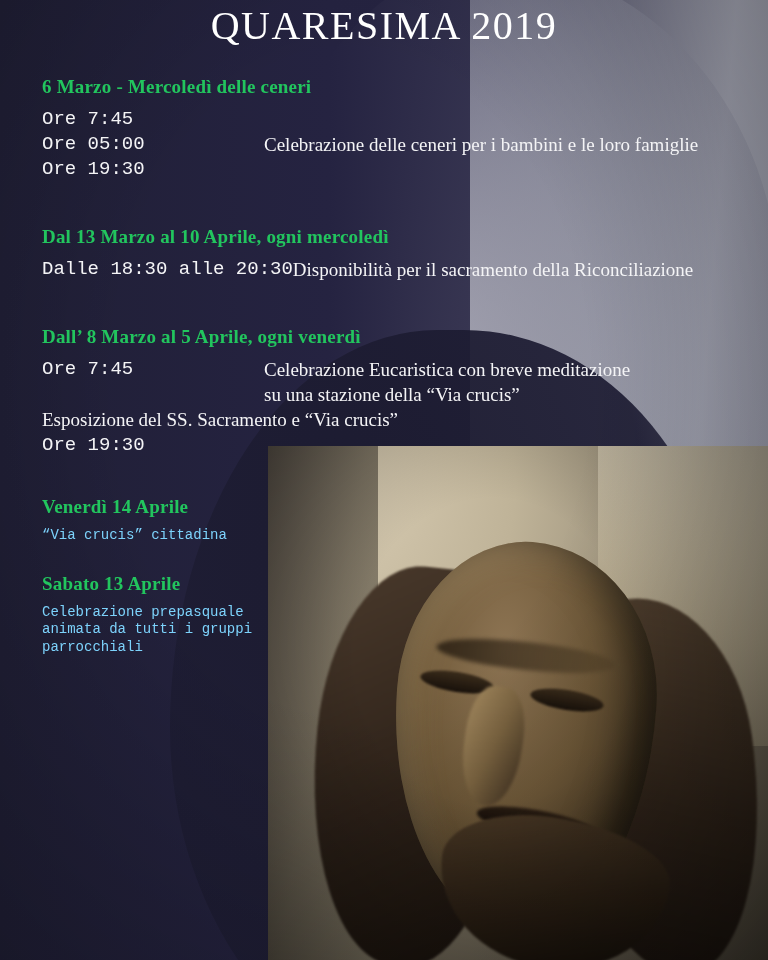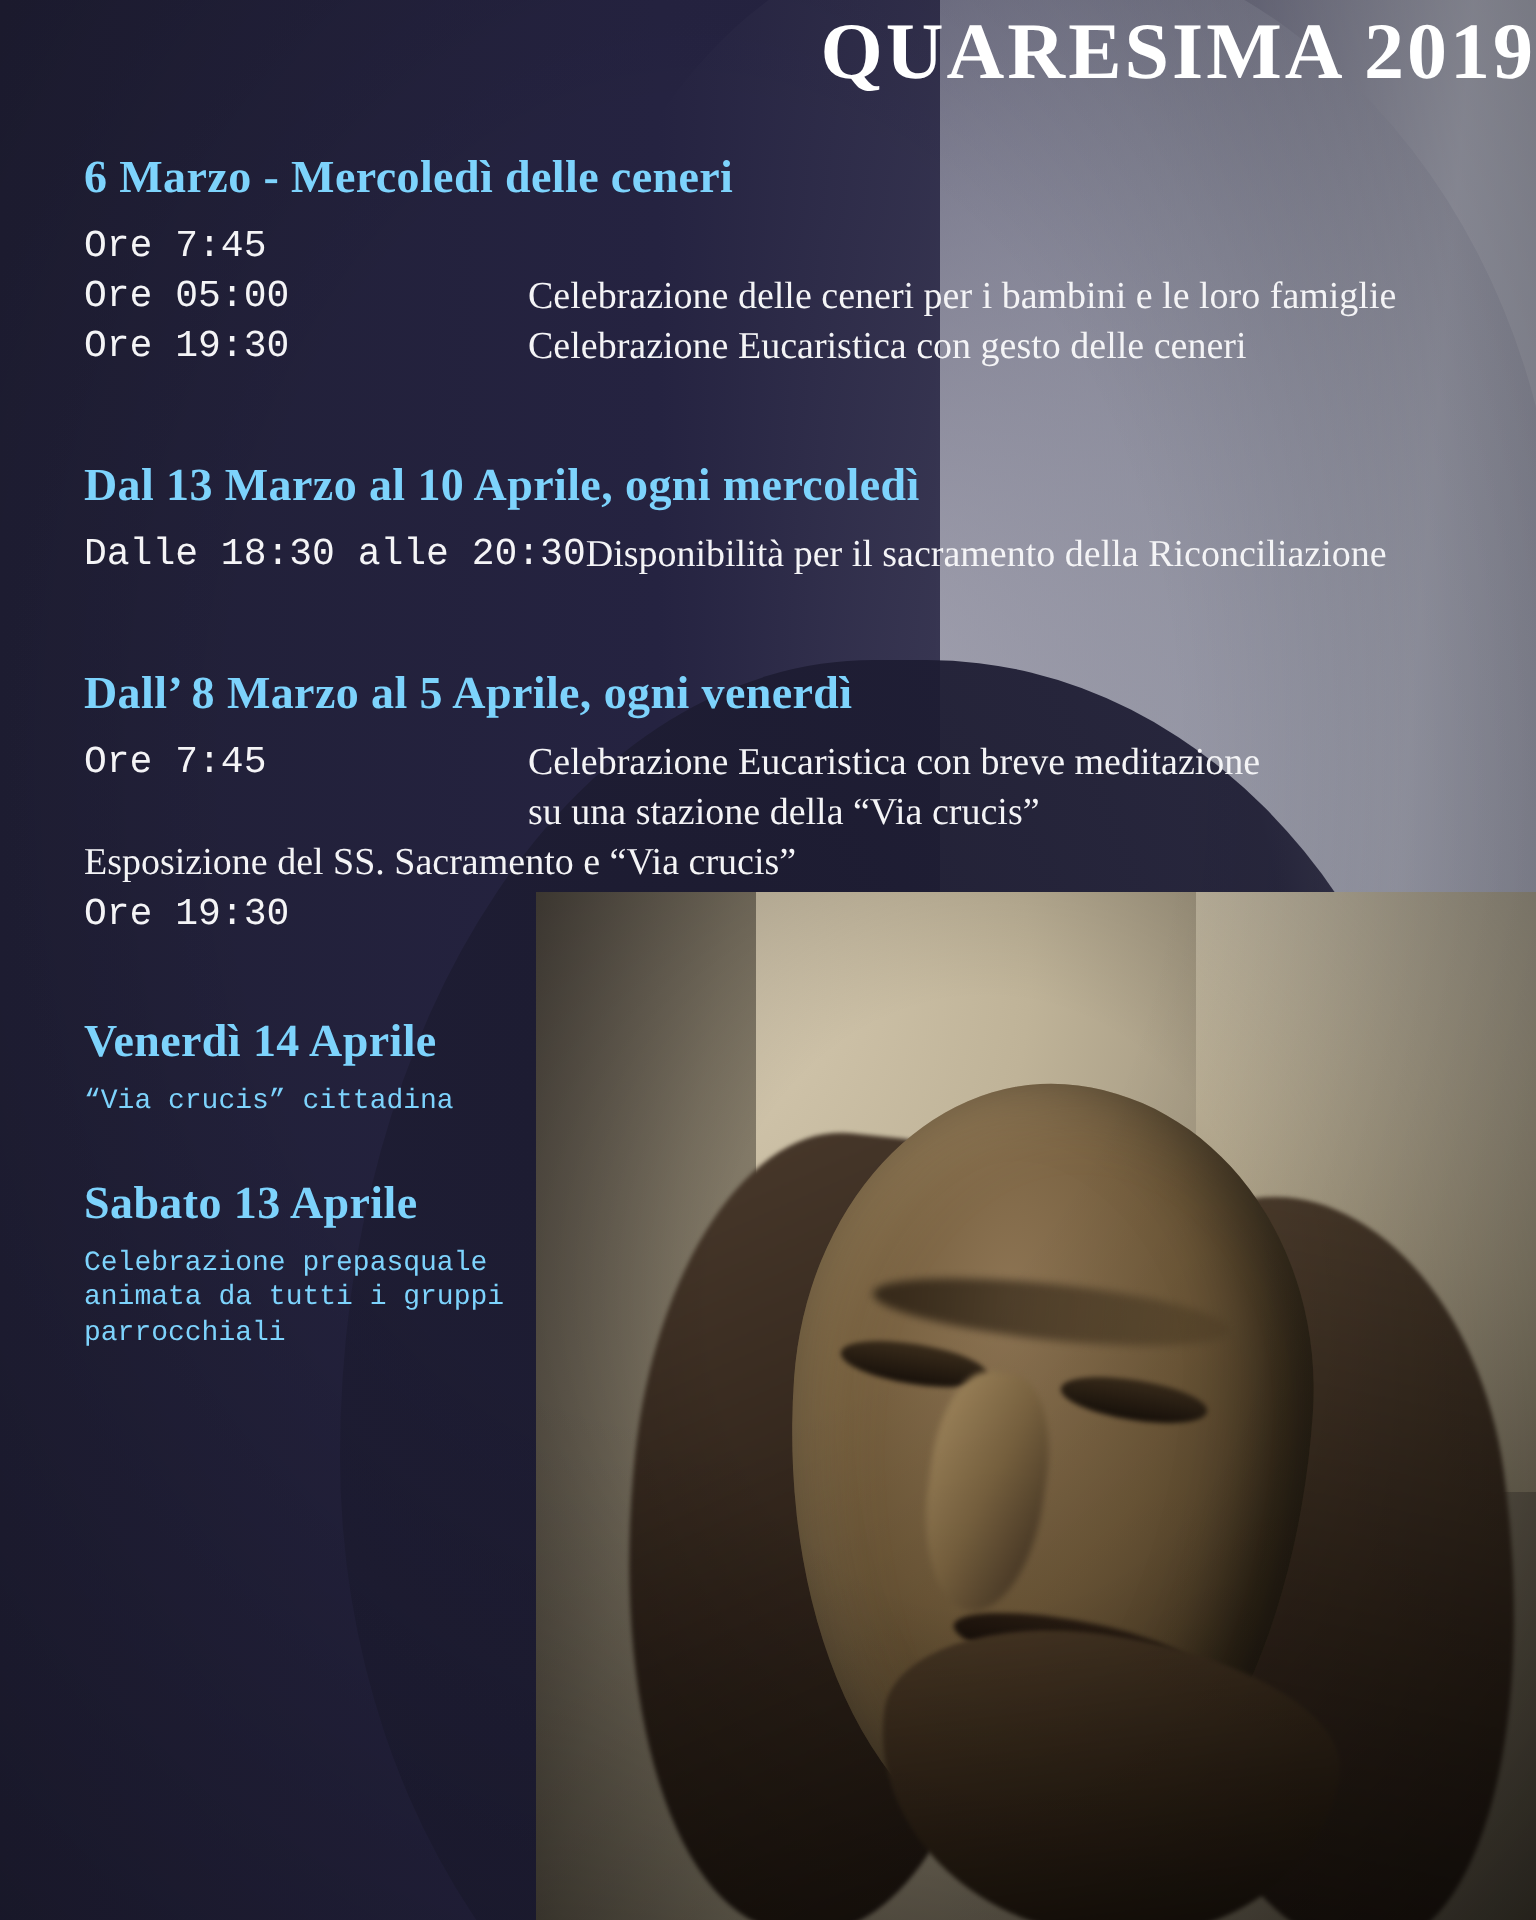--- a/index.html
+++ b/index.html
@@ -171,37 +171,37 @@
     inset: 0;
     background: radial-gradient(ellipse at 45% 40%, rgba(0,0,0,0) 35%, rgba(0,0,0,0.45) 100%);
   }
 
   
   .title {
     position: absolute;
     left: 0;
     top: 2px;
     width: 768px;
-    text-align: right;
+    text-align: center;
     font-size: 40px;
-    font-weight: bold;
+    font-weight: normal;
     letter-spacing: 1.5px;
     color: #ffffff;
   }
   .content {
     position: absolute;
     left: 42px;
     top: 76px;
     width: 690px;
   }
   .block { margin-bottom: 18px; }
   .block-head {
-    font-size: 23px;
+    font-size: 19px;
     font-weight: bold;
-    color: #7dd3fc;
+    color: #22c55e;
     margin-bottom: 9px;
     letter-spacing: .2px;
   }
   .sub {
     font-size: 14px;
     color: #7dd3fc;
     line-height: 1.28;
     font-family: Liberation Mono, monospace;
   }
   .rows { display: block; }
@@ -264,21 +264,20 @@
       <div class="rows">
         <div class="row">
           <span class="time">Ore 7:45</span>
         </div>
         <div class="row">
           <span class="time">Ore 05:00</span>
           <span class="desc">Celebrazione delle ceneri per i bambini e le loro famiglie</span>
         </div>
         <div class="row">
           <span class="time">Ore 19:30</span>
-          <span class="desc">Celebrazione Eucaristica con gesto delle ceneri</span>
         </div>
       </div>
     </div>
 
     <div class="gap-big"></div>
 
     <div class="block">
       <div class="block-head">Dal 13 Marzo al 10 Aprile, ogni mercoledì</div>
       <div class="rows">
         <div class="row">

